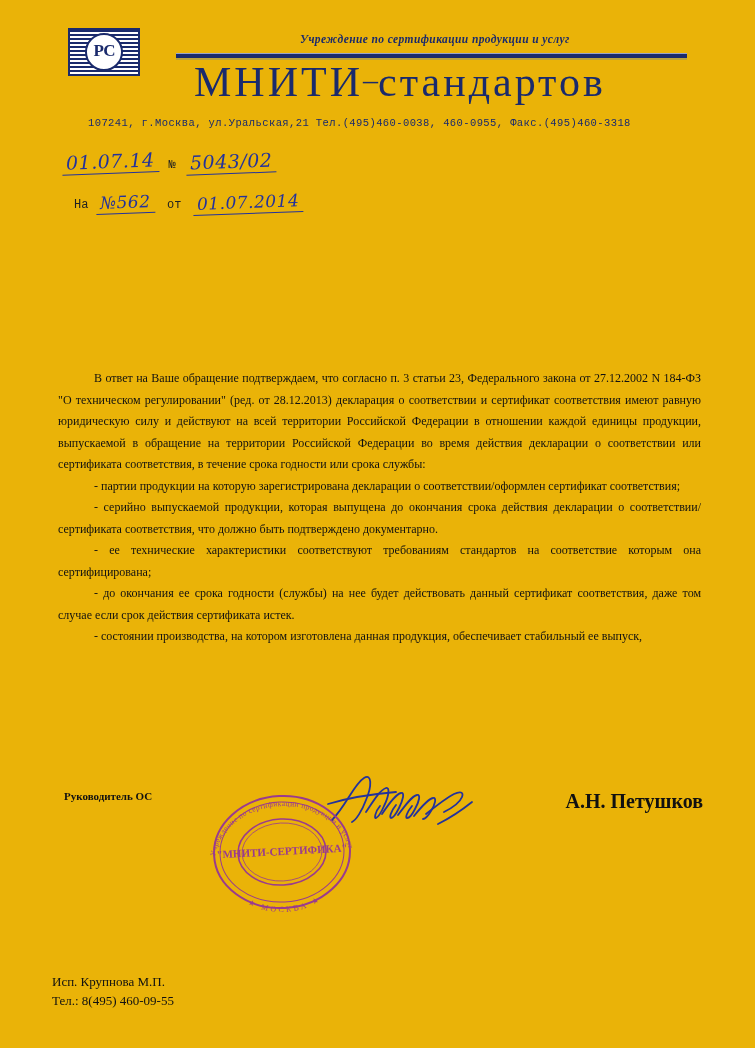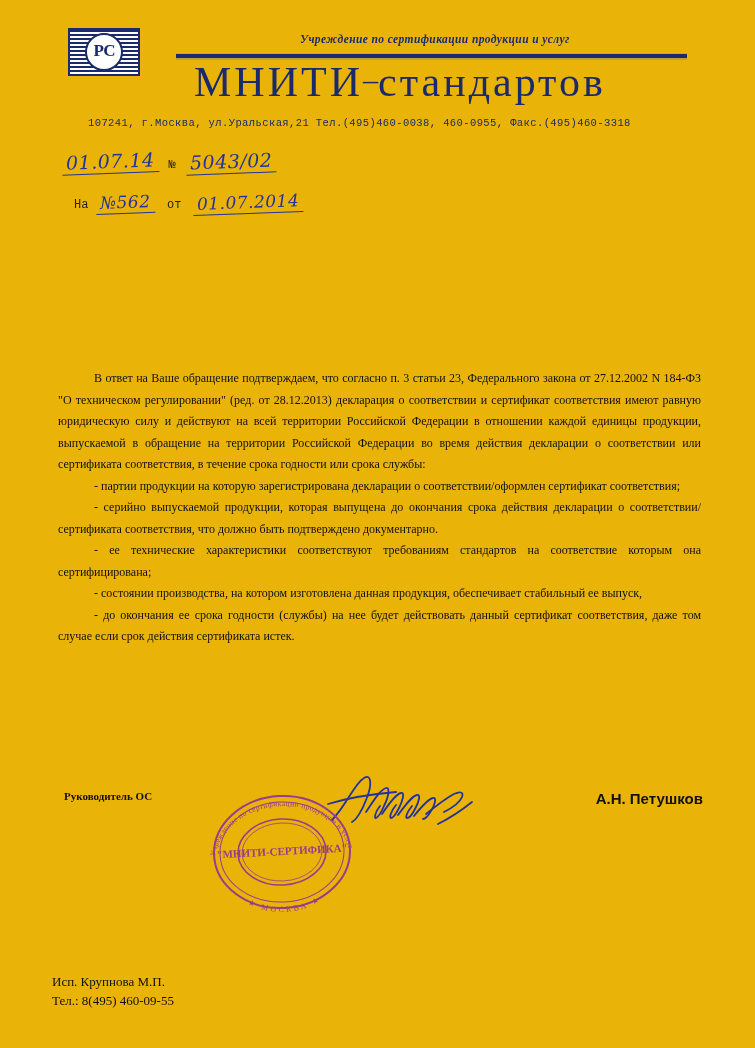--- a/index.html
+++ b/index.html
@@ -196,22 +196,22 @@
     left: 64px;
     top: 0;
     font-family: "Liberation Serif", serif;
     font-size: 11px;
     font-weight: bold;
   }
   .sig-right {
     position: absolute;
     right: 52px;
     top: 0;
-    font-family: Liberation Sans, sans-serif;
-    font-size: 15px;
+    font-family: Liberation Serif, serif;
+    font-size: 20px;
     font-weight: bold;
   }
 
   
   .signature {
     position: absolute;
     left: 320px;
     top: 766px;
     width: 170px;
     height: 70px;
@@ -274,22 +274,22 @@
       <span class="hand hand-sm ul">01.07.2014</span>
     </div>
   </div>
 
 
   <div class="body-text">
     <p>В ответ на Ваше обращение подтверждаем, что согласно п. 3 статьи 23, Федерального закона от 27.12.2002 N 184-ФЗ "О техническом регулировании" (ред. от 28.12.2013) декларация о соответствии и сертификат соответствия имеют равную юридическую силу и действуют на всей территории Российской Федерации в отношении каждой единицы продукции, выпускаемой в обращение на территории Российской Федерации во время действия декларации о соответствии или сертификата соответствия, в течение срока годности или срока службы:</p>
     <p class="dash-p">- партии продукции на которую зарегистрирована декларации о соответствии/оформлен сертификат соответствия;</p>
     <p class="dash-p">- серийно выпускаемой продукции, которая выпущена до окончания срока действия декларации о соответствии/ сертификата соответствия, что должно быть подтверждено документарно.</p>
     <p class="dash-p">- ее технические характеристики соответствуют требованиям стандартов на соответствие которым она сертифицирована;</p>
+    <p class="dash-p">- до окончания ее срока годности (службы) на нее будет действовать данный сертификат соответствия, даже  том случае если срок действия сертификата истек.</p>
     <p class="dash-p">- состоянии производства, на котором изготовлена данная продукция, обеспечивает стабильный ее выпуск,</p>
-    <p class="dash-p">- до окончания ее срока годности (службы) на нее будет действовать данный сертификат соответствия, даже  том случае если срок действия сертификата истек.</p>
   </div>
 
   <div class="sig-row">
     <div class="sig-left">Руководитель ОС</div>
     <div class="sig-right">А.Н. Петушков</div>
   </div>
 
   <svg class="signature" viewBox="0 0 170 70">
     <g fill="none" stroke="#23329c" stroke-width="1.8" stroke-linecap="round">
       <path d="M12,54 C26,40 34,18 44,12 C52,7 52,20 46,34 C42,45 36,54 32,56"></path>

